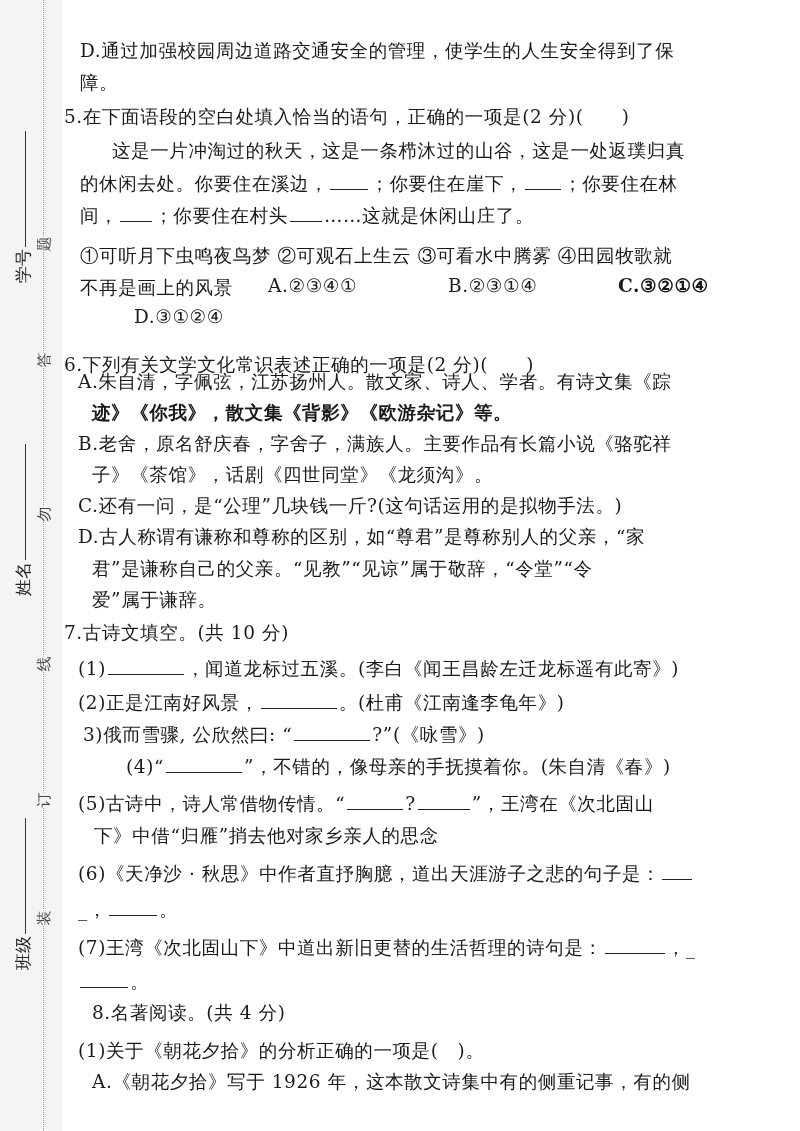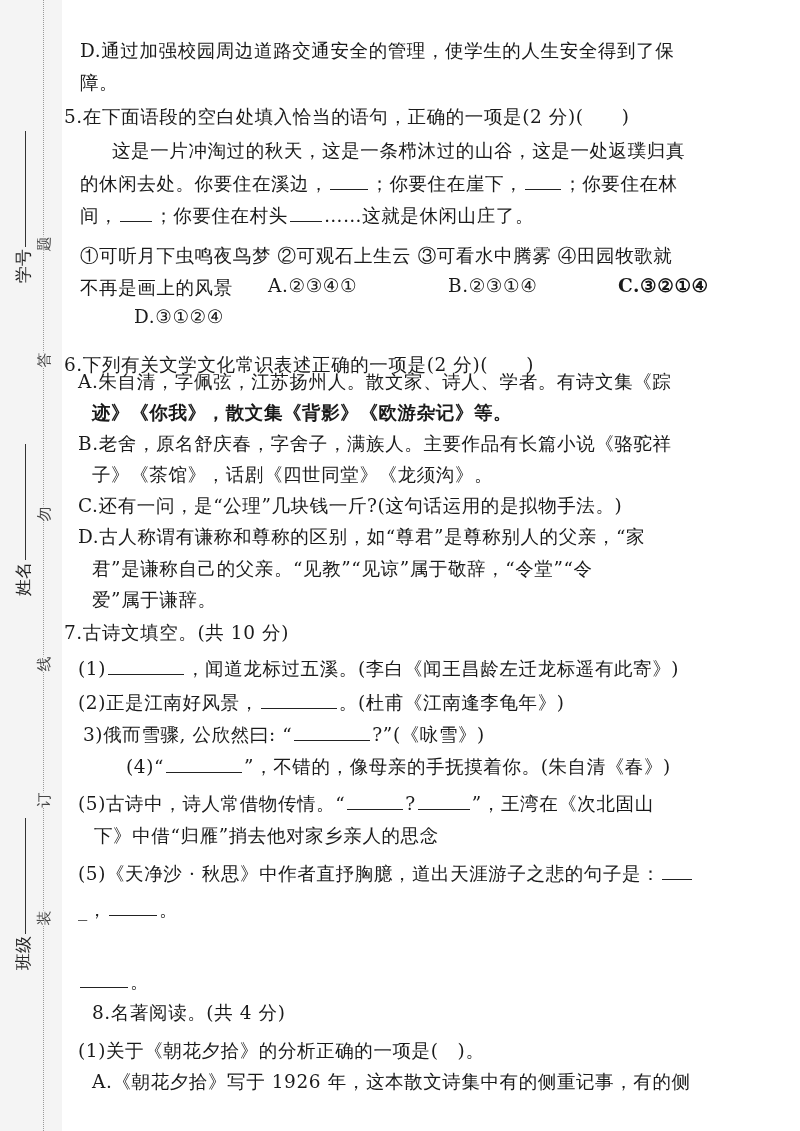--- a/index.html
+++ b/index.html
@@ -105,24 +105,27 @@
     <span>3)俄而雪骤, 公欣然曰: “</span><span class="blank" style="width:76px"></span><span>?”(《咏雪》)</span>
   </div>
   <div class="line" style="left:16px; top:754px;margin-left:48px;">
     <span>(4)“</span><span class="blank" style="width:76px"></span><span>”，不错的，像母亲的手抚摸着你。(朱自清《春》)</span>
   </div>
   <div class="line" style="left:16px; top:791px;">
     <span>(5)古诗中，诗人常借物传情。“</span><span class="blank" style="width:56px"></span><span>?</span><span class="blank" style="width:52px"></span><span>”，王湾在《次北固山</span>
   </div>
   <div class="line" style="left:32px; top:823px;">下》中借“归雁”捎去他对家乡亲人的思念</div>
   <div class="line" style="left:16px; top:861px;">
-    <span>(5)《天净沙 · 秋思》中作者直抒胸臆，道出天涯游子之悲的句子是：</span><span class="blank" style="width:30px"></span>
+    <span>(6)《天净沙 · 秋思》中作者直抒胸臆，道出天涯游子之悲的句子是：</span><span class="blank" style="width:30px"></span>
   </div>
   <div class="line" style="left:16px; top:897px;">
     <span>_，</span><span class="blank" style="width:48px"></span><span>。</span>
+  </div>
+  <div class="line" style="left:16px; top:935px;">
+    <span>(7)王湾《次北固山下》中道出新旧更替的生活哲理的诗句是：</span><span class="blank" style="width:60px"></span><span>，_</span>
   </div>
   <div class="line" style="left:16px; top:969px;">
     <span class="blank" style="width:48px"></span><span>。</span>
   </div>
 
   <div class="line" style="left:2px; top:1000px;margin-left:28px;">8.名著阅读。(共 4 分)</div>
   <div class="line" style="left:16px; top:1038px;">(1)关于《朝花夕拾》的分析正确的一项是(　)。</div>
   <div class="line" style="left:30px; top:1069px;">A.《朝花夕拾》写于 1926 年，这本散文诗集中有的侧重记事，有的侧</div>
 
 </div>

